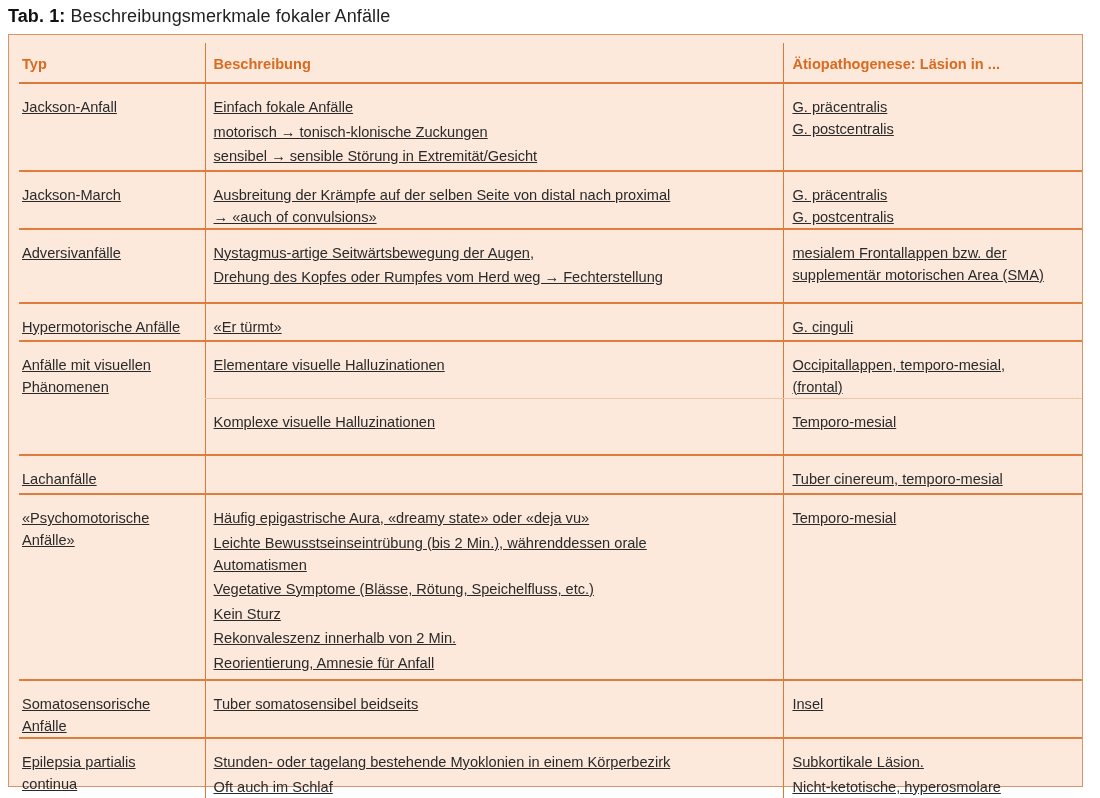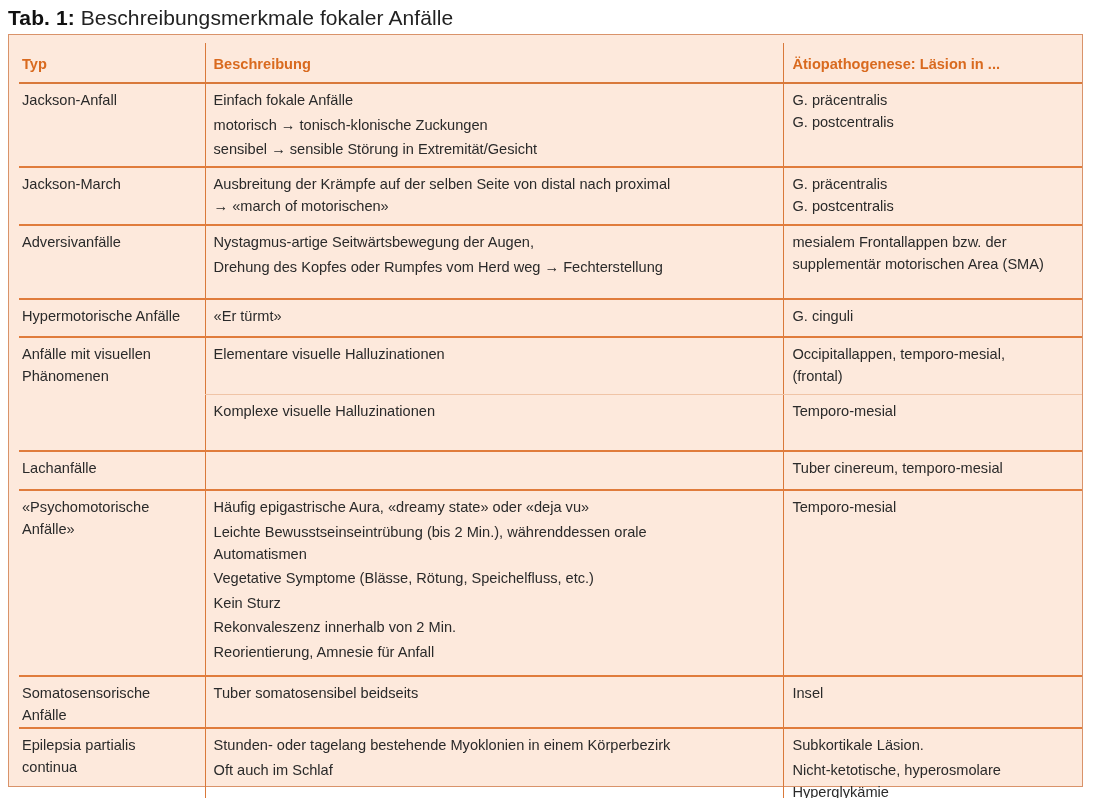--- a/index.html
+++ b/index.html
@@ -1,29 +1,29 @@
 <!DOCTYPE html>
 <html><head>
 <meta charset="utf-8">
 <style>
   html, body { margin:0; padding:0; background:#ffffff; }
   body { width:1100px; height:798px; position:relative; overflow:hidden;
          font-family:"Liberation Sans", sans-serif; color:#2a2a2a; }
-  .caption { position:absolute; left:8px; top:6px; font-size:21px; color:#222; letter-spacing:0.1px; }
+  .caption { position:absolute; left:8px; top:6px; font-size:18px; color:#222; letter-spacing:0.1px; }
   .caption b { font-weight:bold; color:#111; }
   .frame { position:absolute; left:8px; top:34px; width:1075px; height:753px;
            background:#fde9dc; border:1.5px solid #d9936a; box-sizing:border-box; }
   table { position:absolute; left:10px; top:8px; border-collapse:collapse; table-layout:fixed; }
   td, th { font-size:14.6px; line-height:22px; vertical-align:top; text-align:left; padding:0; }
   th { color:#d96a1f; font-weight:bold; height:37px; vertical-align:middle; padding-top:2px; }
   .c1 { width:187px; padding-left:3px; }
   .c2 { width:574px; padding-left:8px; border-left:1.5px solid #d9793a; }
   .c3 { width:292px; padding-left:8px; border-left:1.5px solid #d9793a; }
   tr.hdr th { border-bottom:2px solid #d9793a; }
-  tr.row td { border-bottom:2px solid #e07c3c; padding-top:5px; }
+  tr.row td { border-bottom:2px solid #e07c3c; padding-top:12px;text-decoration:underline; }
   tr.row.last td { border-bottom:none; }
   tr.sub td.c2, tr.sub td.c3 { border-bottom:1.5px solid #f0c4a6; }
   .line { display:block; }
   .sp { display:block; margin-bottom:2.5px; }
 </style>
 </head>
 <body>
 
 <div class="caption"><b>Tab. 1:</b> <span>Beschreibungsmerkmale fokaler Anfälle</span></div>
 
@@ -50,21 +50,21 @@
       <span class="line">G. postcentralis</span>
     </td>
   </tr>
 
   <tr class="row" style="height:58px">
     <td class="c1">
             <span class="line">Jackson-March</span>
           </td>
     <td class="c2">
       <span class="line">Ausbreitung der Krämpfe auf der selben Seite von distal nach proximal</span>
-      <span class="line">→ «march of motorischen»</span>
+      <span class="line">→ «auch of convulsions»</span>
     </td>
     <td class="c3">
       <span class="line">G. präcentralis</span>
       <span class="line">G. postcentralis</span>
     </td>
   </tr>
 
   <tr class="row" style="height:74px">
     <td class="c1">
             <span class="line">Adversivanfälle</span>

